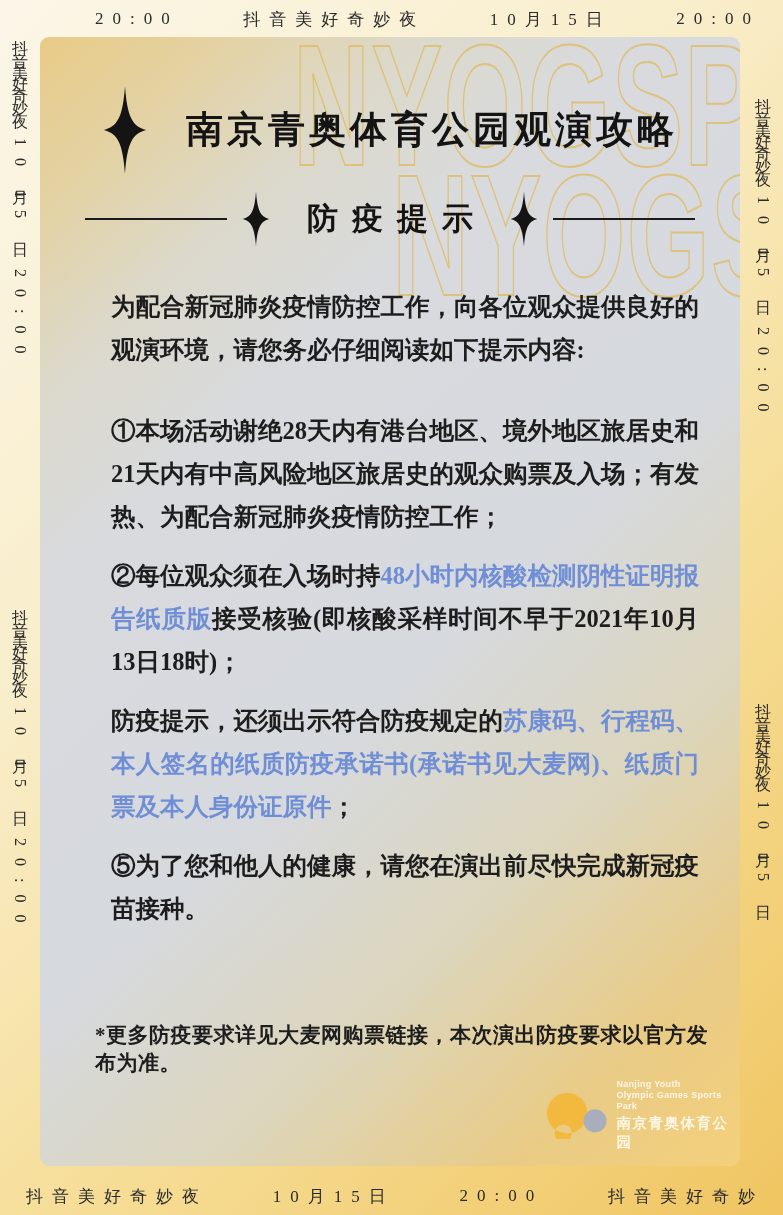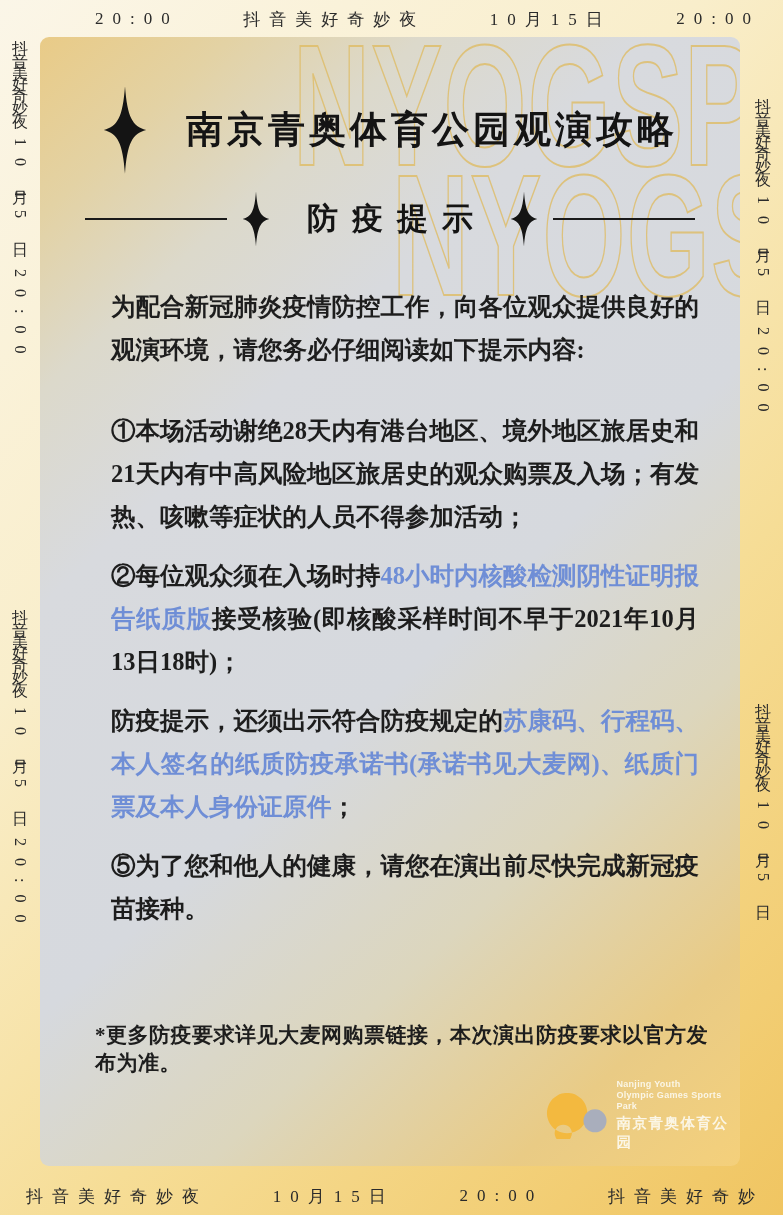--- a/index.html
+++ b/index.html
@@ -139,21 +139,21 @@
     </svg>
     <div class="subtitle-text">防疫提示</div>
     <svg class="star-small" viewBox="-50 -100 100 200">
       <path d="M0,-95 C5,-28 16,-8 46,0 C16,8 5,28 0,95 C-5,28 -16,8 -46,0 C-16,-8 -5,-28 0,-95 Z" fill="#141414"></path>
     </svg>
     <div class="subtitle-line"></div>
   </div>
 
   <div class="body-text">
     <p class="para para-intro">为配合新冠肺炎疫情防控工作，向各位观众提供良好的观演环境，请您务必仔细阅读如下提示内容:</p>
-    <p class="para">①本场活动谢绝28天内有港台地区、境外地区旅居史和21天内有中高风险地区旅居史的观众购票及入场；有发热、咳嗽等症状的人员不得参加活动；</p>
+    <p class="para">①本场活动谢绝28天内有港台地区、境外地区旅居史和21天内有中高风险地区旅居史的观众购票及入场；有发热、为配合新冠肺炎疫情防控工作；</p>
     <p class="para"><span>②每位观众须在入场时持</span><span class="hl">48小时内核酸检测阴性证明报告纸质版</span><span>接受核验(即核酸采样时间不早于2021年10月13日18时)；</span></p>
     <p class="para"><span>防疫提示，还须出示符合防疫规定的</span><span class="hl">苏康码、行程码、本人签名的纸质防疫承诺书(承诺书见大麦网)、纸质门票及本人身份证原件</span><span>；</span></p>
     <p class="para">⑤为了您和他人的健康，请您在演出前尽快完成新冠疫苗接种。</p>
   </div>
 
   <div class="note">*更多防疫要求详见大麦网购票链接，本次演出防疫要求以官方发布为准。</div>
 
   <div class="logo">
     <svg width="66" height="46" viewBox="0 0 66 46">
       <path fill="#f3b93f" fill-rule="evenodd" d="M23,41 A21,21 0 1,1 23.01,41 Z M19,32 A9,9 0 1,0 19.01,32 Z"></path>

